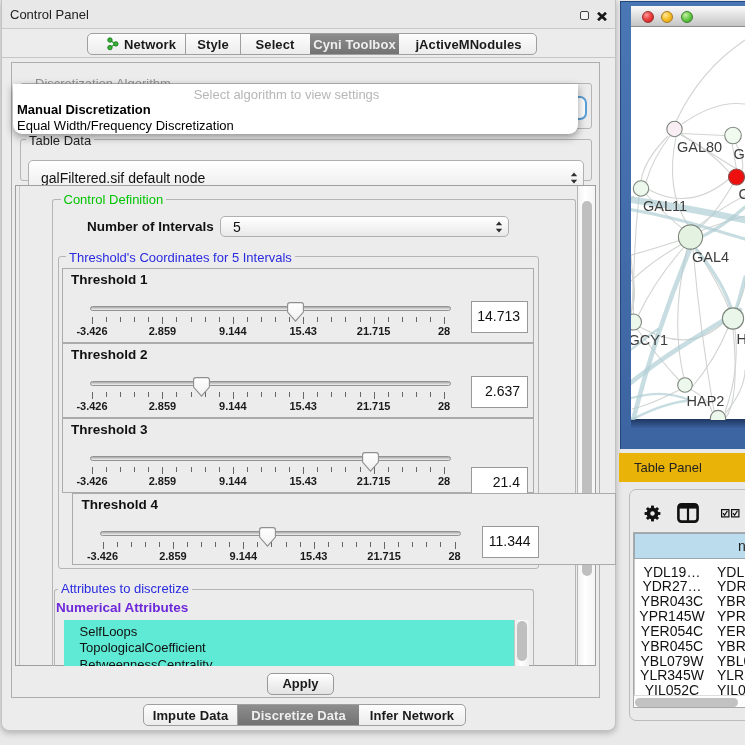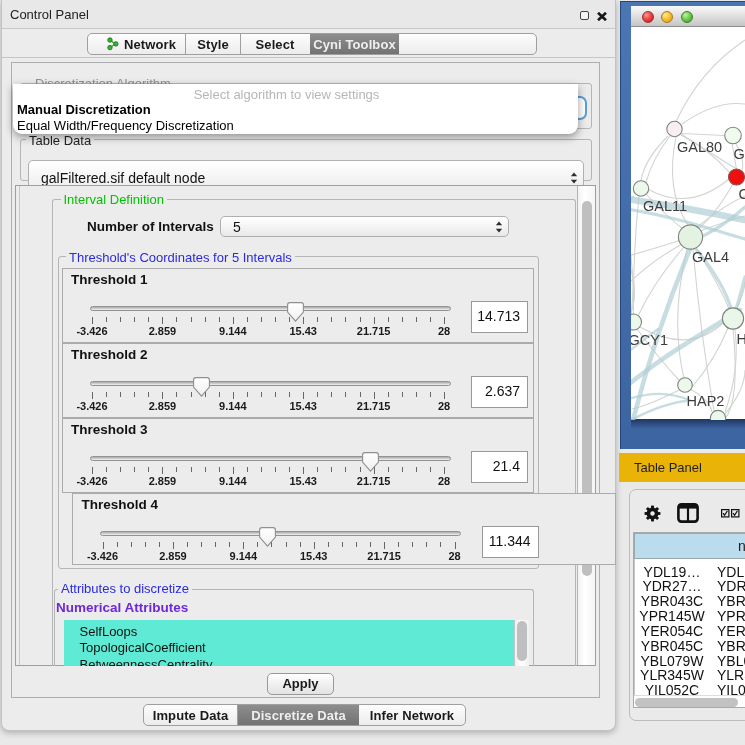--- a/index.html
+++ b/index.html
@@ -130,20 +130,21 @@
         <line x1="3.5" y1="11" x2="9" y2="7.5" stroke="#2da12d" stroke-width="1.2"></line>
         <circle cx="3.2" cy="3.2" r="2.4" fill="#37b337" stroke="#1f7a1f"></circle>
         <circle cx="3.2" cy="11.4" r="2.4" fill="#37b337" stroke="#1f7a1f"></circle>
         <circle cx="9.6" cy="7.4" r="2.4" fill="#37b337" stroke="#1f7a1f"></circle>
       </svg>Network</div>
     <div class="segline" style="left:97px"></div>
     <div class="seg" style="left:98px;width:54px">Style</div>
     <div class="segline" style="left:152px"></div>
     <div class="seg" style="left:153px;width:68px">Select</div>
     <div class="seg" id="seg-cyni" style="left:222px;width:89px">Cyni Toolbox</div>
+    <div class="seg" style="left:311px;width:139px">jActiveMNodules</div>
   </div>
   <div id="tabsep"></div>
 </div>
 
 <div id="panelA"></div>
 
 <div class="group" style="left:20px;top:83px;width:572px;height:46px"></div>
 <div class="abs" style="left:35px;top:76px;font-size:13px;color:#8f8f8f;z-index:2">Discretization Algorithm</div>
 <div class="abs" style="left:480px;top:96px;width:107px;height:24px;border:2.6px solid #5b9fd8;border-radius:7px;background:#fff;z-index:3"></div>
 
@@ -165,21 +166,21 @@
 </div>
 
 <div id="spB">
   <div style="position:absolute;left:3px;top:0;width:1px;height:100%;background:#c9c9c9"></div>
   <div id="spB-vsb">
         <div id="spB-thumb"></div>
       </div>
 </div>
 
 <div class="group" style="left:51.5px;top:198.5px;width:524px;height:467px;border-radius:3px 3px 0 0;border-bottom:none">
-  <div class="gtitle" style="left:8px;color:#00c400">Interval Definition</div>
+  <div class="gtitle" style="left:8px;color:#00c400">Control Definition</div>
 </div>
 <div class="abs" style="left:87px;top:219px;font-size:13.5px;font-weight:bold;color:#111">Number of Intervals</div>
 <div class="combo" style="left:220px;top:216px;width:289px;height:21px">
   <span class="ct">5</span>
   <svg class="ar" style="right:5px" width="8" height="13" viewBox="0 0 8 13">
     <path d="M0.8 4.7 L4 1 L7.2 4.7 Z" fill="#2e2e2e"></path>
         <path d="M0.8 8.3 L4 12 L7.2 8.3 Z" fill="#2e2e2e"></path>
   </svg>
 </div>
 
@@ -319,21 +320,21 @@
 <svg class="thumb" style="left:299.07px;top:33px" width="17" height="20" viewBox="0 0 17 20">
 <defs>
           <linearGradient id="tg3" x1="0" y1="0" x2="0" y2="1">
 <stop offset="0" stop-color="#ffffff"></stop>
             <stop offset="0.6" stop-color="#f6f6f6"></stop>
             <stop offset="1" stop-color="#ededed"></stop>
           </linearGradient>
         </defs>
 <path d="M2.9 0.6 L14.1 0.6 Q16.4 0.6 16.4 2.9 L16.4 10.1 L8.5 19.2 L0.6 10.1 L0.6 2.9 Q0.6 0.6 2.9 0.6 Z" fill="url(#tg3)" stroke="#8f8f8f" stroke-width="1.1"></path>
 </svg>
-<div class="valbox" style="left:408.5px;top:32px">21.4</div>
+<div class="valbox" style="left:408.5px;top:48px">21.4</div>
 </div>
 <div class="thpanel" style="left:72px;top:493.0px;width:544px;height:72.0px">
 <div class="thlab">Threshold 4</div>
 <div class="groove" style="left:27px;top:36.5px;width:361px"></div>
 <div class="tick" style="left:29.50px;top:48px;height:7px"></div>
 <div class="tick" style="left:43.58px;top:48px;height:5px"></div>
 <div class="tick" style="left:57.66px;top:48px;height:5px"></div>
 <div class="tick" style="left:71.74px;top:48px;height:5px"></div>
 <div class="tick" style="left:85.82px;top:48px;height:5px"></div>
 <div class="tick" style="left:99.90px;top:48px;height:7px"></div>

